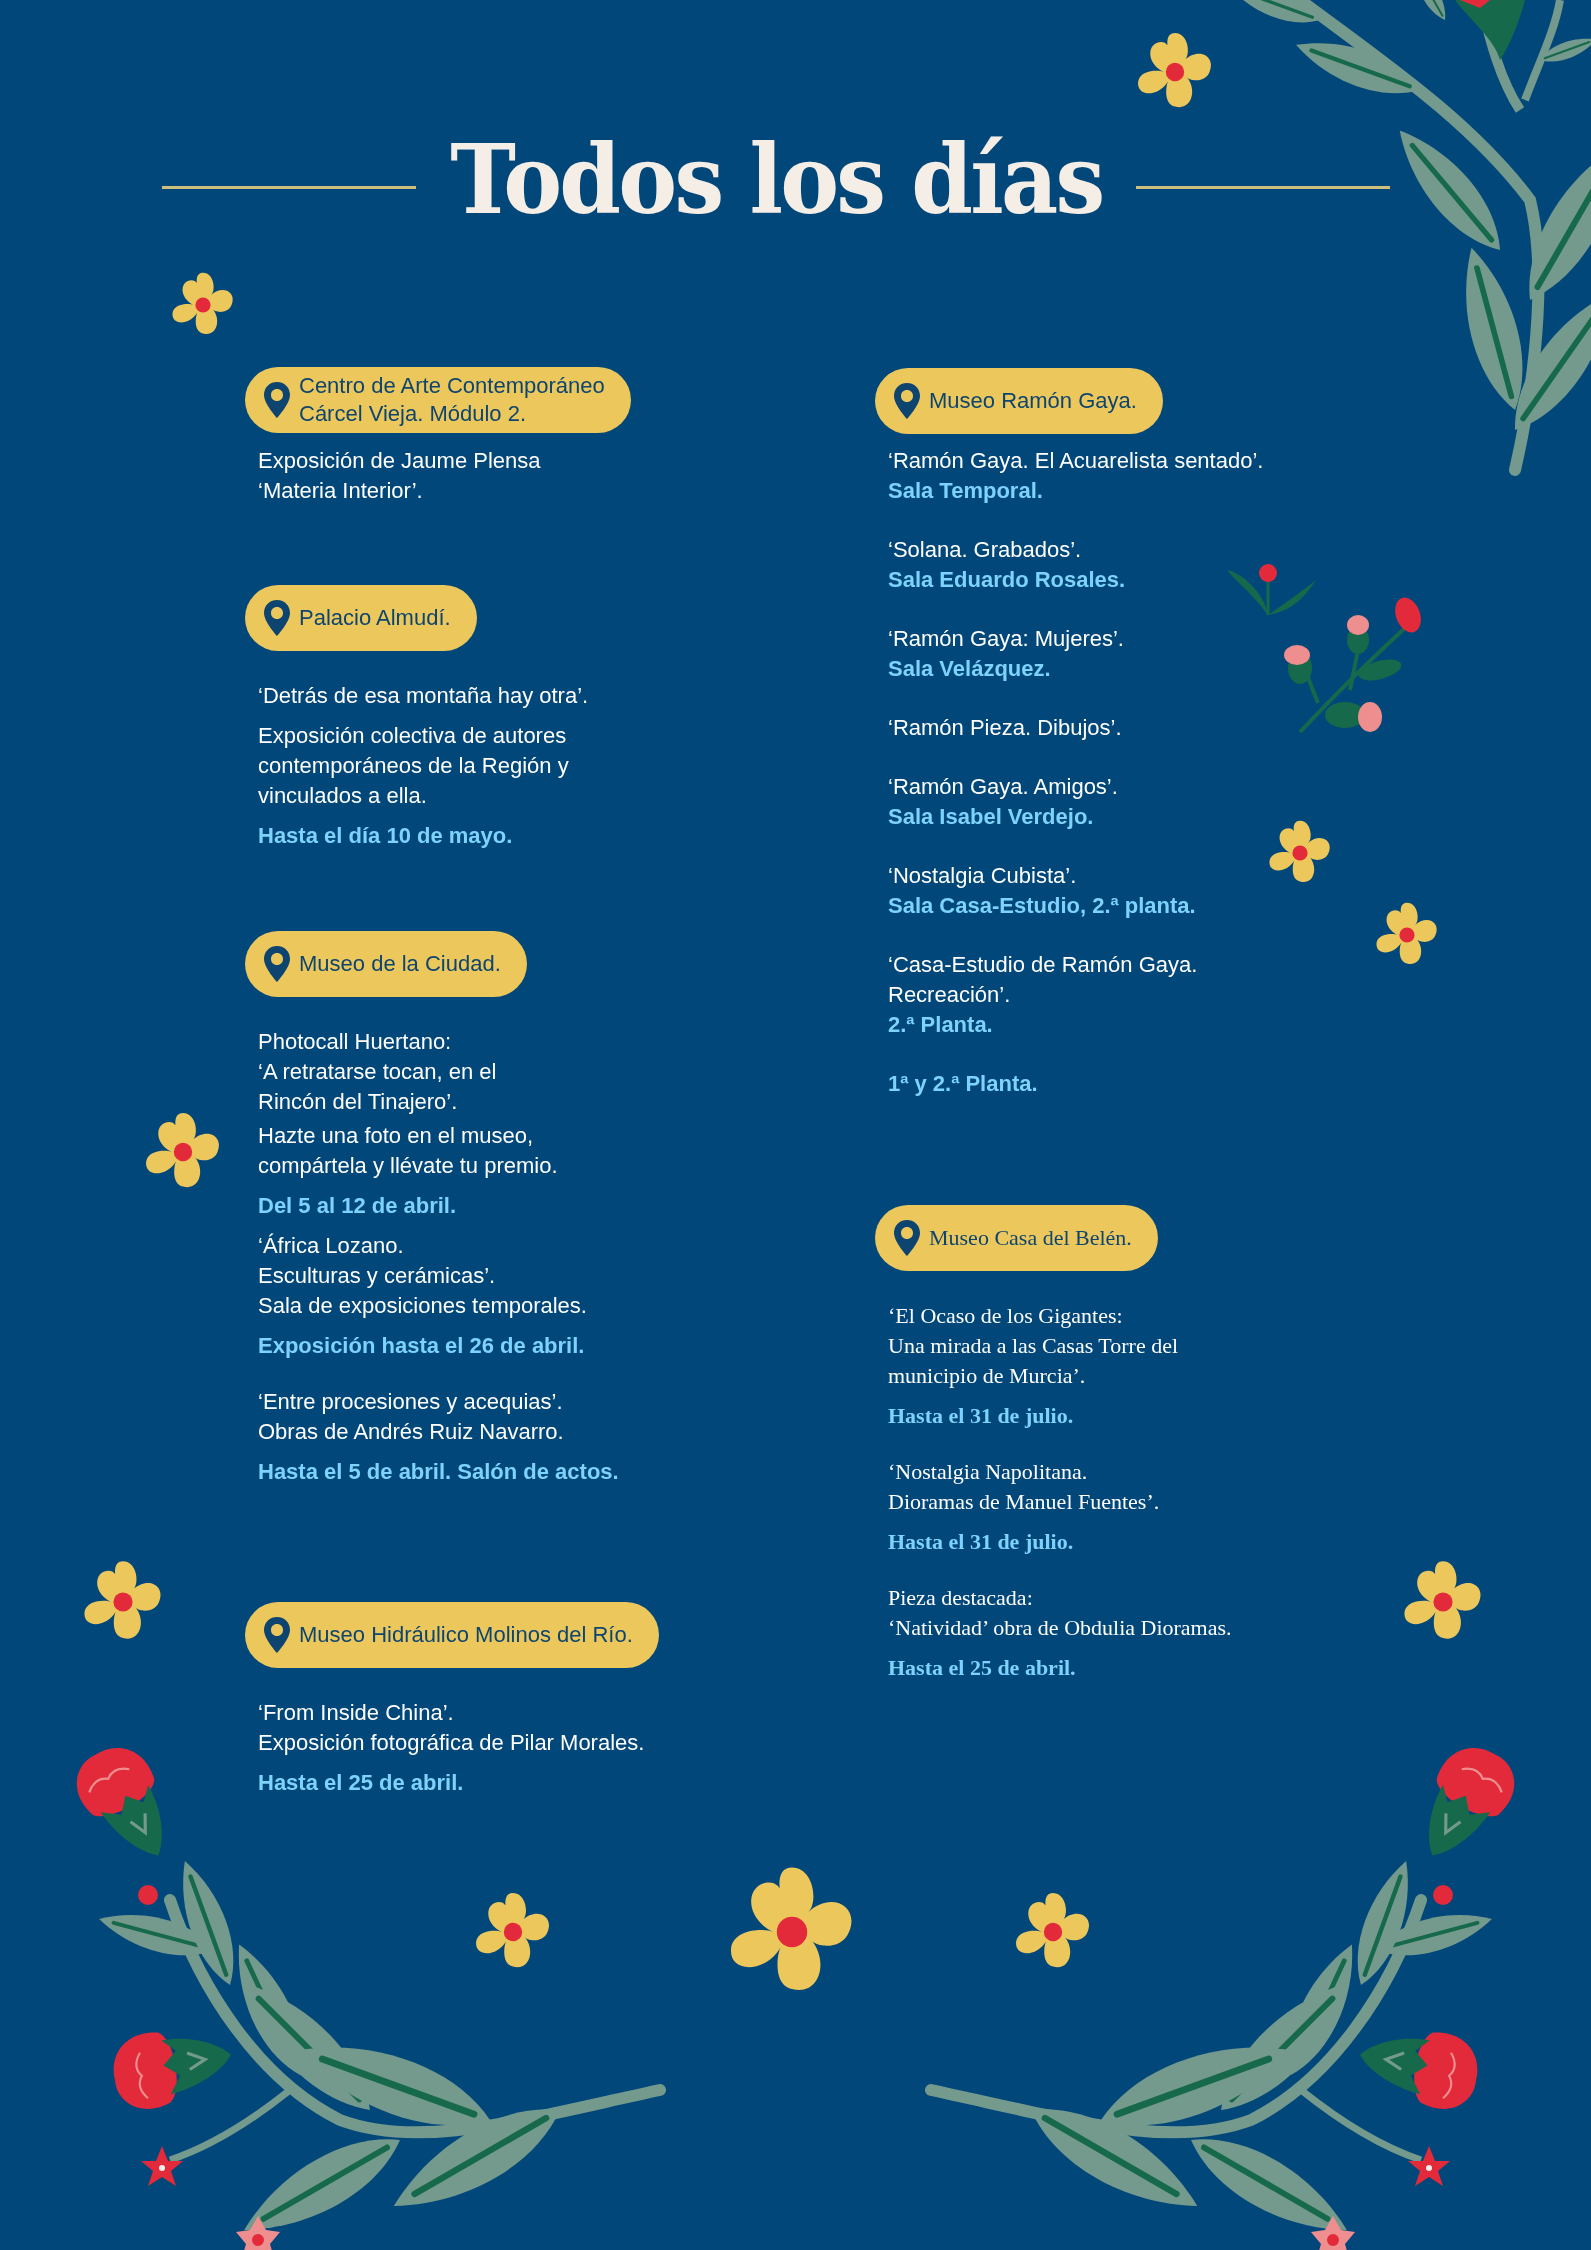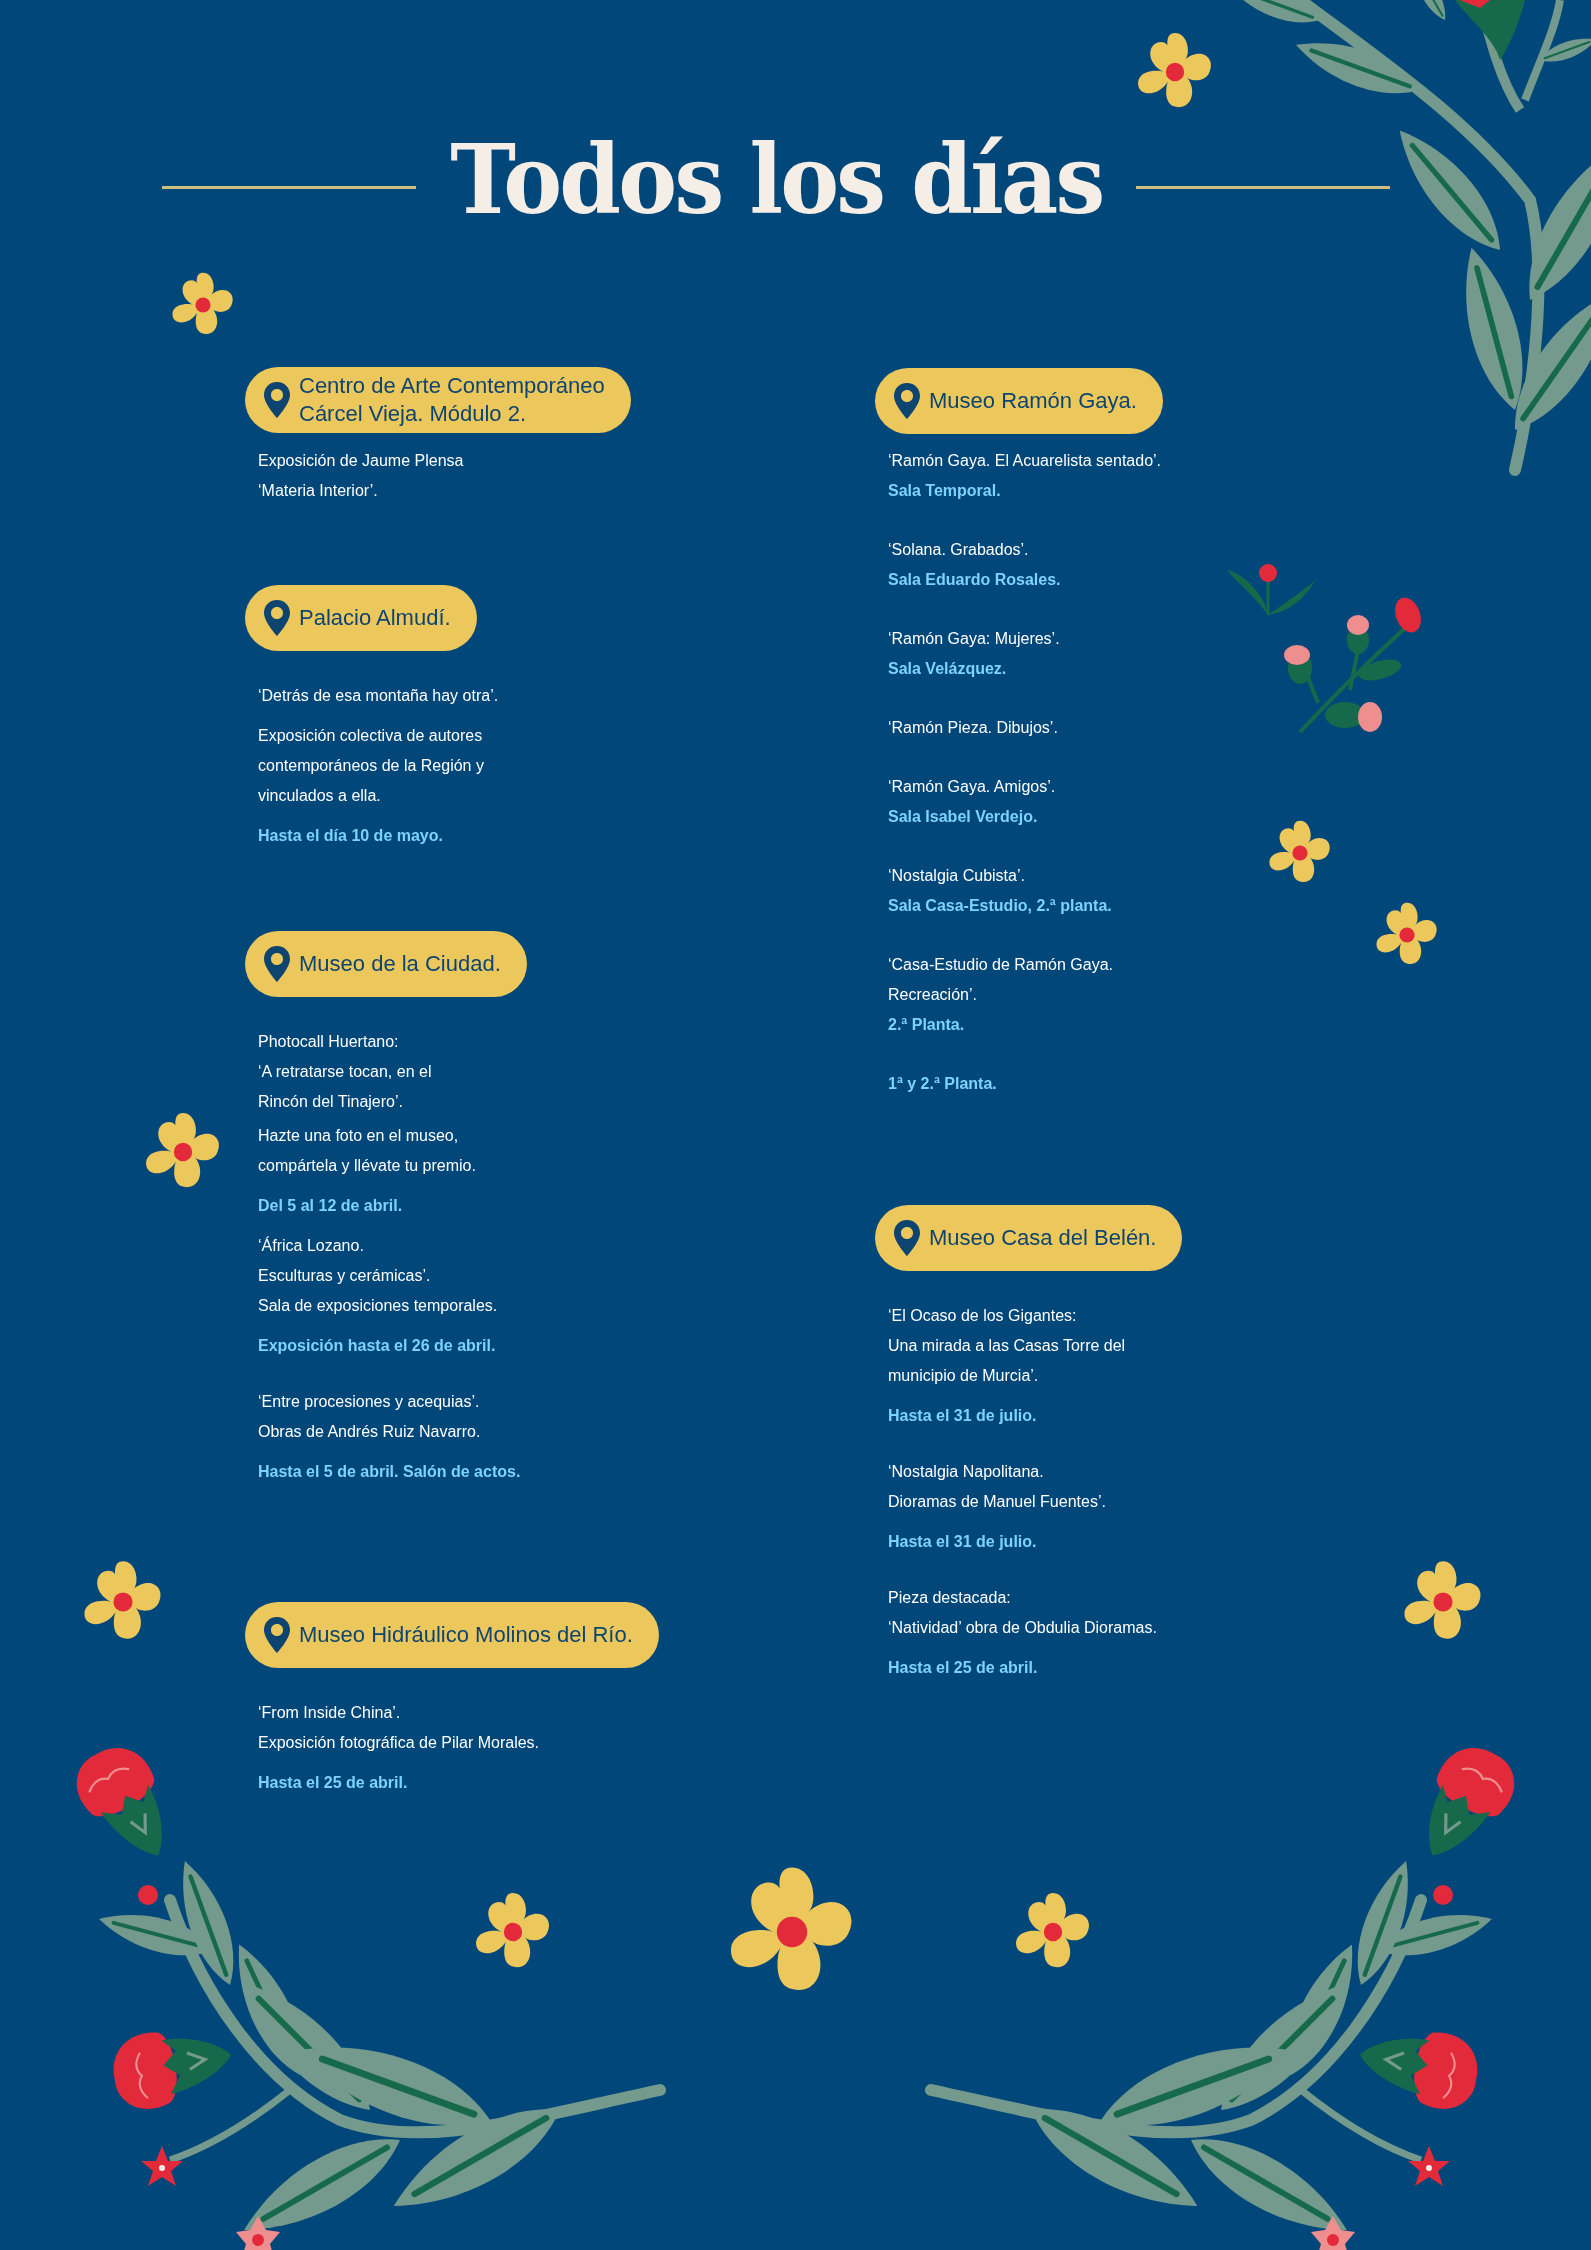--- a/index.html
+++ b/index.html
@@ -7,21 +7,21 @@
   .deco { position:absolute; }
   .title-row { position:absolute; left:162px; top:130px; width:1228px; height:100px; display:flex; align-items:center; }
   .title-line { flex:1; height:3px; background:#cdbf7e; margin-top:14px; }
   .title { font-family:"DejaVu Serif", "Liberation Serif", serif; font-weight:bold; color:#f5eee6; font-size:96px; letter-spacing:-3px; transform:scaleX(0.92); padding:0 6px; line-height:100px; white-space:nowrap; }
   .col { position:absolute; width:600px; }
   .col-left { left:245px; }
   .col-right { left:875px; }
   .venue { display:inline-flex; align-items:center; background:#ecc75c; border-radius:34px; padding:0 26px 0 16px; min-height:66px; box-sizing:border-box; color:#0d4570; font-size:22px; line-height:28px; }
   .venue .pin { width:32px; height:40px; margin-right:6px; flex:none; }
   .venue .vname { white-space:pre-line; }
-  .block { margin-left:13px; color:#ffffff; font-size:16px; line-height:30px; }
+  .block { margin-left:13px; color:#ffffff; font-size:22px; line-height:30px; }
   .block p { margin:0; white-space:pre-line; }
   .block .hl { color:#7dd3fc; font-weight:bold; }
   .gap-s { height:10px; }
 </style>
 </head>
 <body>
 
 <svg class="deco" width="1591" height="2250" viewBox="0 0 1591 2250" style="left:0;top:0;">
   <defs>
     <g id="yflower">
@@ -241,21 +241,21 @@
     <p class="hl">Sala Casa-Estudio, 2.ª planta.</p>
     <div style="height:29px"></div>
     <p>‘Casa-Estudio de Ramón Gaya.
 Recreación’.</p>
     <p class="hl">2.ª Planta.</p>
     <div style="height:29px"></div>
     <p class="hl">1ª y 2.ª Planta.</p>
   </div>
 </div>
 
-<div class="col col-right" style="top:1205px;">
+<div class="col col-right" style="top:1205px;font-family:Liberation Serif, serif;">
   <div class="venue">
     <svg class="pin" viewBox="0 0 32 40">
         <path d="M16,2 C8,2 3,8 3,15 C3,24 16,38 16,38 C16,38 29,24 29,15 C29,8 24,2 16,2 Z M16,9 C19.5,9 22,11.5 22,15 C22,18.5 19.5,21 16,21 C12.5,21 10,18.5 10,15 C10,11.5 12.5,9 16,9 Z" fill="#0d4570"></path>
       </svg>
     <span class="vname">Museo Casa del Belén.</span>
   </div>
   <div class="block" style="margin-top:30px;">
     <p>‘El Ocaso de los Gigantes:
 Una mirada a las Casas Torre del
 municipio de Murcia’.</p>

